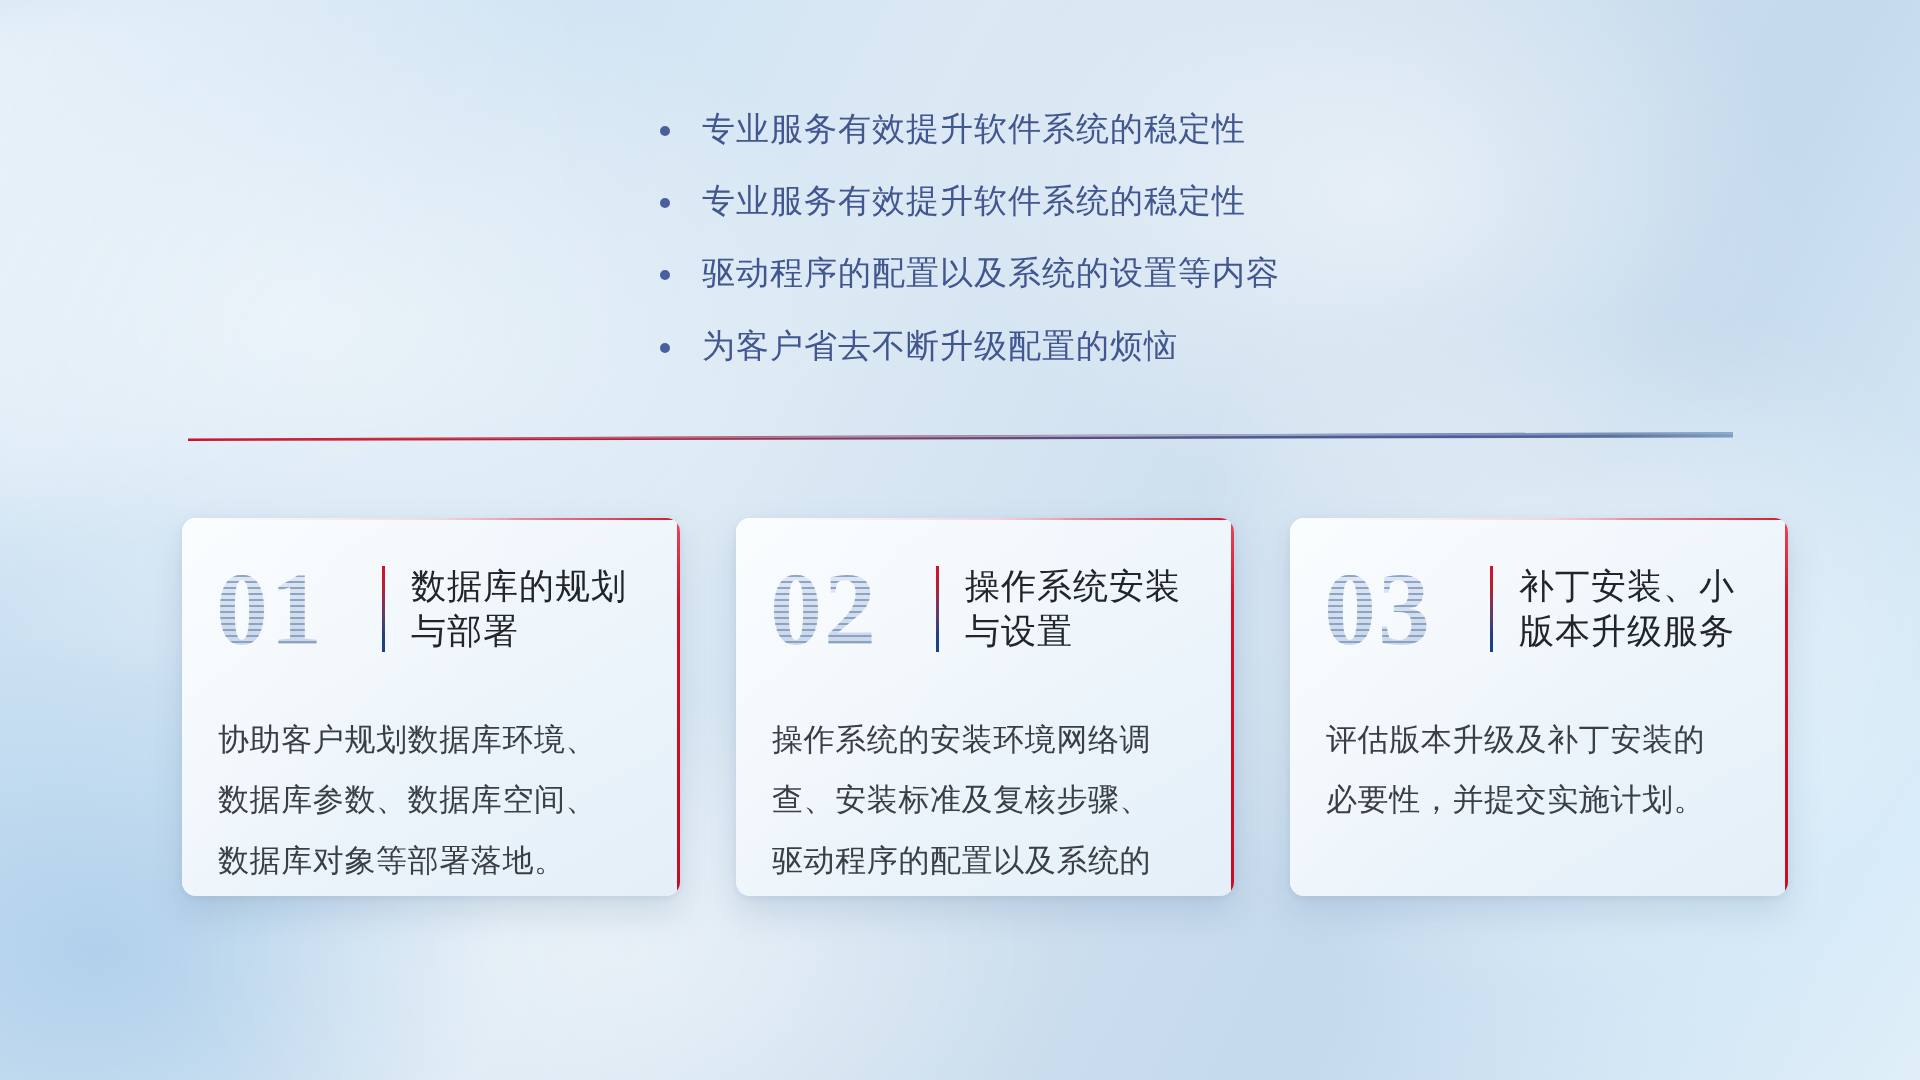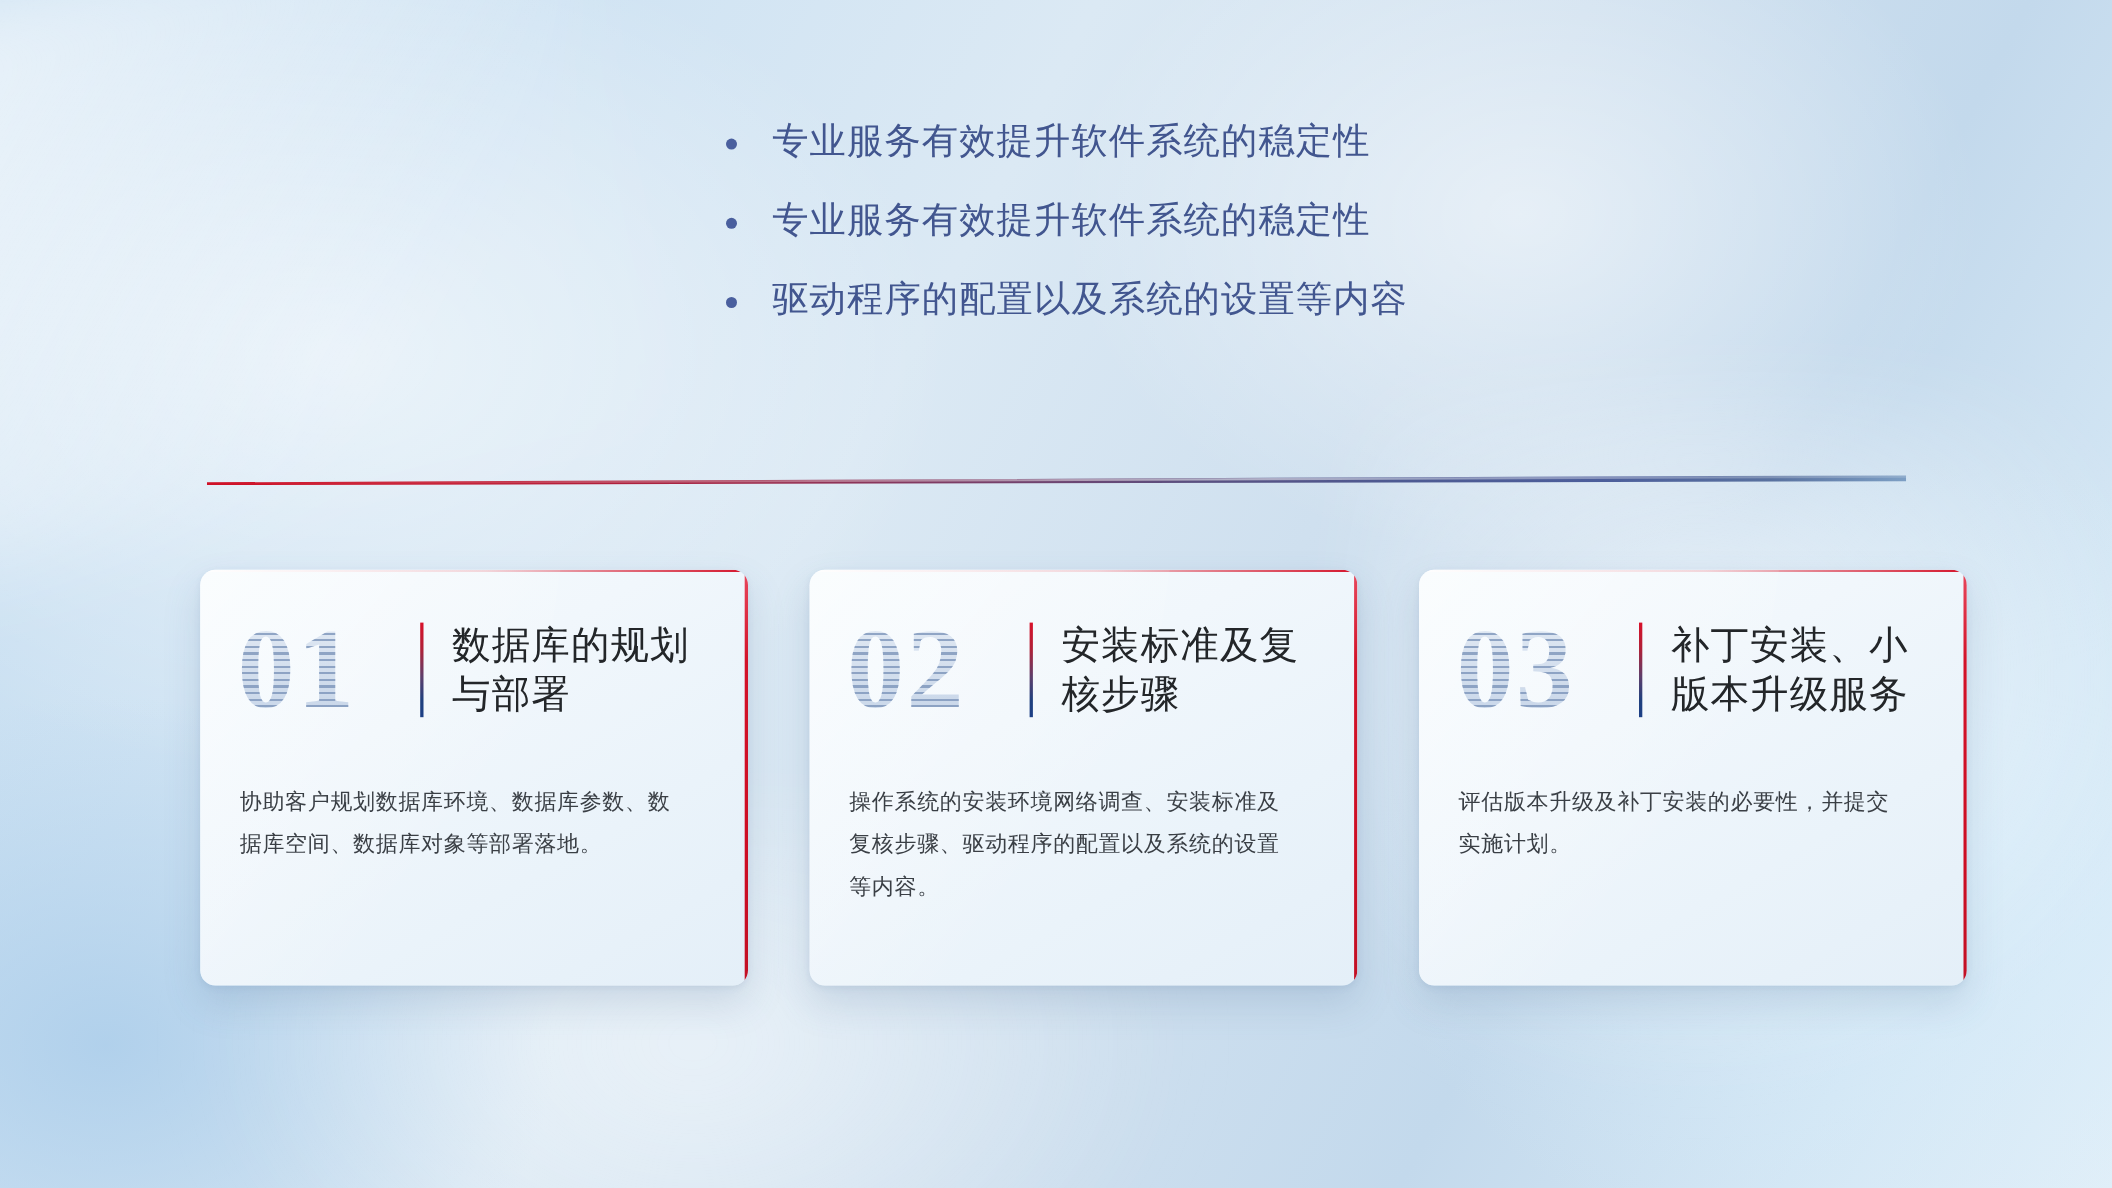--- a/index.html
+++ b/index.html
@@ -189,21 +189,21 @@
     font-size: 35px;
     line-height: 1.30;
     color: #232629;
     letter-spacing: 1px;
     font-weight: 400;
   }
 
   .card-body {
     position: relative;
     padding: 42px 52px 0 36px;
-    font-size: 20px;
+    font-size: 31px;
     line-height: 1.95;
     color: #3a3f45;
     letter-spacing: 0.6px;
   }
 </style>
 </head>
 <body>
 
 <div class="slide">
 
@@ -216,20 +216,24 @@
       <span class="bullet-dot"></span>
       <span class="bullet-text">专业服务有效提升软件系统的稳定性</span>
     </div>
     <div class="bullet-row">
       <span class="bullet-dot"></span>
       <span class="bullet-text">专业服务有效提升软件系统的稳定性</span>
     </div>
     <div class="bullet-row">
       <span class="bullet-dot"></span>
       <span class="bullet-text">驱动程序的配置以及系统的设置等内容</span>
+    </div>
+    <div class="bullet-row">
+      <span class="bullet-dot"></span>
+      <span class="bullet-text">为客户省去不断升级配置的烦恼</span>
     </div>
   </div>
 
   <div class="divider">
     <div class="bar"></div>
     <div class="shine"></div>
   </div>
 
   <div class="cards">
 
@@ -243,21 +247,21 @@
       </div>
       <div class="card-body">协助客户规划数据库环境、数据库参数、数据库空间、数据库对象等部署落地。</div>
     </div>
 
     <div class="card">
       <div class="top-edge"></div>
       <div class="sheen"></div>
       <div class="card-head">
         <div class="big-num">02</div>
         <div class="head-rule"></div>
-        <div class="card-title">安装标准及复核步骤</div>
+        <div class="card-title">操作系统安装与设置</div>
       </div>
       <div class="card-body">操作系统的安装环境网络调查、安装标准及复核步骤、驱动程序的配置以及系统的设置等内容。</div>
     </div>
 
     <div class="card">
       <div class="top-edge"></div>
       <div class="sheen"></div>
       <div class="card-head">
         <div class="big-num">03</div>
         <div class="head-rule"></div>

